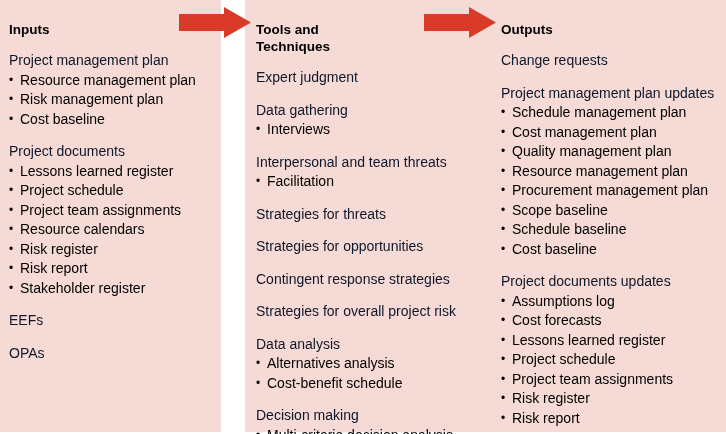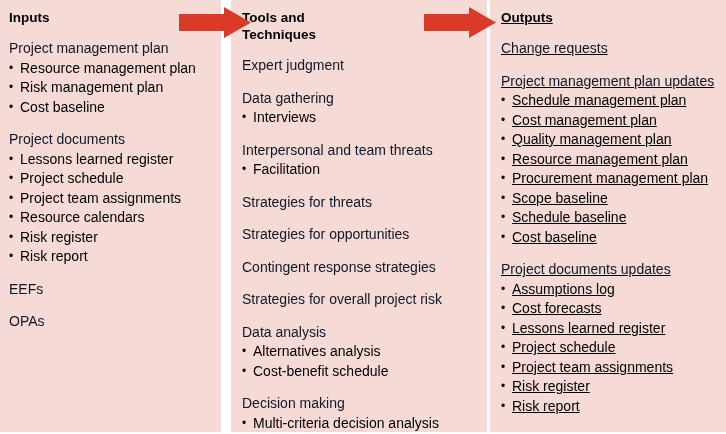--- a/index.html
+++ b/index.html
@@ -16,35 +16,35 @@
     overflow: hidden;
   }
   .column {
     position: absolute;
     top: 0;
     background: #f5dad5;
     box-sizing: border-box;
     padding: 0;
   }
   #col-inputs   { left: 0px;   width: 221px; height: 432px; }
-  #col-tools    { left: 231px; width: 256px; height: 432px; }
-  #col-outputs  { left: 490px; width: 236px; height: 432px; text-decoration: underline; }
+  #col-tools    { left: 245px; width: 256px; height: 432px; }
+  #col-outputs  { left: 490px; width: 236px; height: 432px; }
 
   .col-inner {
     padding: 9px 6px 0 9px;
   }
   #col-tools .col-inner  { padding-left: 11px; }
   #col-outputs .col-inner { padding-left: 11px; }
 
   .col-title {
     font-size: 13.5px;
     font-weight: bold;
     color: #000000;
     line-height: 17px;
-    margin: 0 0 0 0;
+    margin: 12px 0 0 0;
     white-space: pre-line;
   }
   .group {
     margin-top: 13px;
   }
   .group-head {
     font-size: 14px;
     line-height: 19.5px;
     color: #0f172a;
   }
@@ -99,20 +99,21 @@
           </div>
           <div class="group">
             <div class="group-head">Project documents</div>
             <ul class="bullets">
               <li>Lessons learned register</li>
               <li>Project schedule</li>
               <li>Project team assignments</li>
               <li>Resource calendars</li>
               <li>Risk register</li>
               <li>Risk report</li>
+              <li>Stakeholder register</li>
             </ul>
           </div>
           <div class="group">
             <div class="group-head">EEFs</div>
           </div>
           <div class="group">
             <div class="group-head">OPAs</div>
           </div>
         </div>
     </div>

